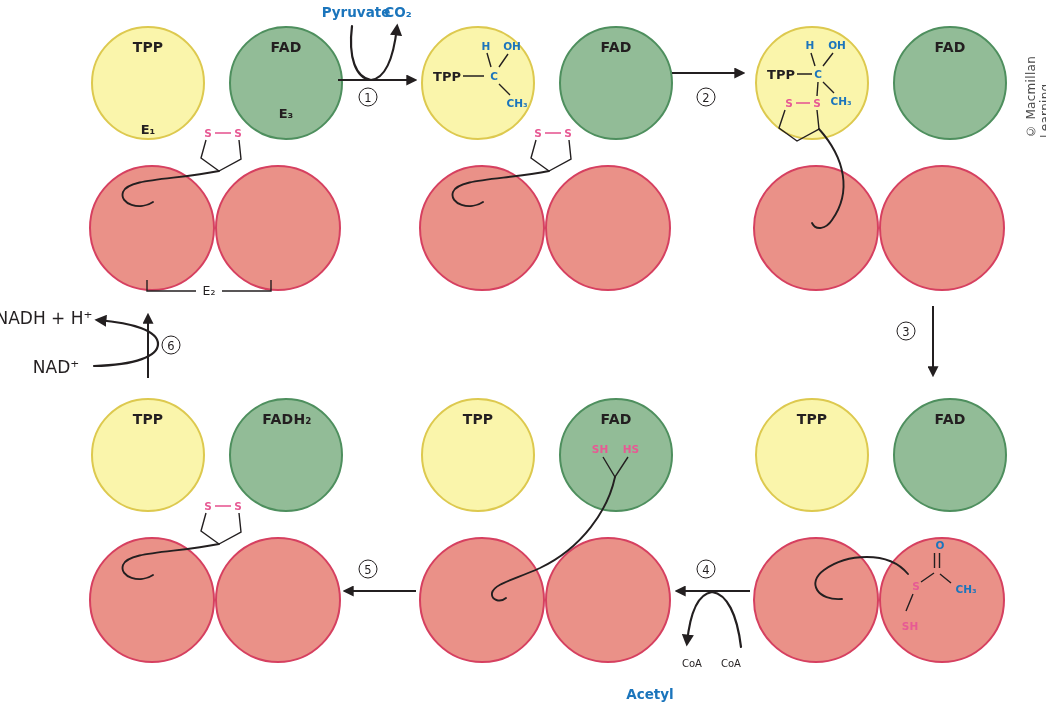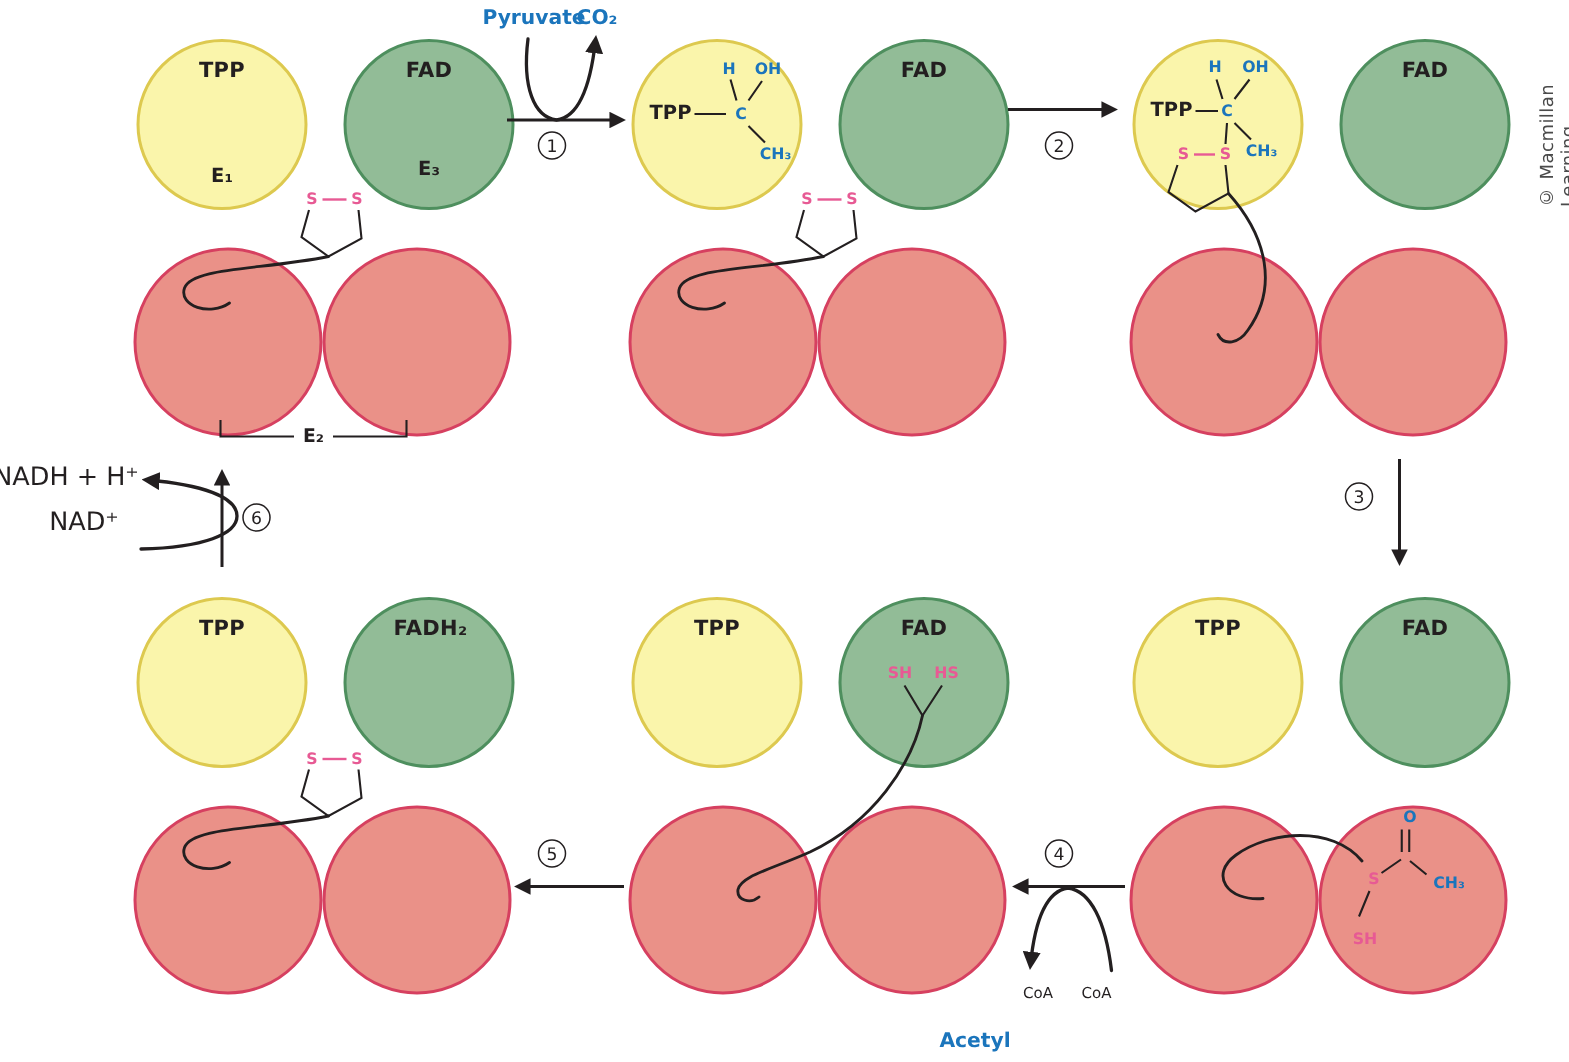--- a/index.html
+++ b/index.html
@@ -18,21 +18,21 @@
   .arm   { stroke-width:1.9; fill:none; stroke-linecap:round; }
   .arrow { stroke-width:2;   fill:none; }
   .curve { stroke-width:2.2; fill:none; stroke-linecap:round; }
   .pinkline { stroke:var(--pink); stroke-width:1.6; }
   .ahead { fill:var(--ink); }
 
   .lbl { position:absolute; transform:translate(-50%,-50%); white-space:nowrap; color:var(--ink); }
   .enz    { font-weight:bold; font-size:14px; letter-spacing:.2px; }
   .enz-sm { font-weight:bold; font-size:13px; }
   .esub   { font-weight:bold; font-size:13px; }
-  .e2lbl  { font-size:12.5px;font-weight:bold; }
+  .e2lbl  { font-size:12.5px; }
   .sub-blue  { font-weight:bold; font-size:13.5px; color:var(--blue); }
   .sub-black { font-weight:normal; font-size:10px; }
   .plain  { font-size:17px; }
   .chem   { font-weight:bold; font-size:10.5px; }
   .blue   { color:var(--blue); }
   .pink   { color:var(--pink); }
 
   .badge { position:absolute; width:19px; height:19px; border:1.3px solid var(--ink); border-radius:50%;
            background:#fff; transform:translate(-50%,-50%); display:flex; align-items:center;
            justify-content:center; font-size:11.5px; }
@@ -150,21 +150,21 @@
     </g>
     <g>
       <path d="M741,647 C737,614 727,594 712,592 C698,594 690,613 687,643" class="ink curve" marker-end="url(#ah)"></path>
     </g>
     <g>
       <path d="M94,366 C136,365 158,356 158,344 C158,331 134,323 98,320" class="ink curve" marker-end="url(#ah)"></path>
     </g>
   </svg>
 
   <div class="lbl enz" style="left:148px;top:47px">TPP</div>
-  <div class="lbl esub" style="left:148px;top:118px">E₁</div>
+  <div class="lbl esub" style="left:148px;top:129px">E₁</div>
   <div class="lbl enz" style="left:286px;top:47px">FAD</div>
   <div class="lbl esub" style="left:286px;top:113px">E₃</div>
   <div class="lbl e2lbl" style="left:209px;top:290px">E₂</div>
   <div class="lbl chem pink" style="left:208px;top:133px">S</div>
   <div class="lbl chem pink" style="left:238px;top:133px">S</div>
 
   <div class="lbl sub-blue" style="left:356px;top:12px">Pyruvate</div>
   <div class="lbl sub-blue" style="left:398px;top:12px">CO₂</div>
 
   <div class="lbl enz-sm" style="left:447px;top:76px">TPP</div>
@@ -179,21 +179,21 @@
   <div class="lbl enz-sm" style="left:781px;top:74px">TPP</div>
   <div class="lbl chem blue" style="left:818px;top:74px">C</div>
   <div class="lbl chem blue" style="left:810px;top:45px">H</div>
   <div class="lbl chem blue" style="left:837px;top:45px">OH</div>
   <div class="lbl chem blue" style="left:841px;top:101px">CH₃</div>
   <div class="lbl chem pink" style="left:789px;top:103px">S</div>
   <div class="lbl chem pink" style="left:817px;top:103px">S</div>
   <div class="lbl enz" style="left:950px;top:47px">FAD</div>
 
   <div class="lbl plain" style="left:44px;top:318px">NADH + H⁺</div>
-  <div class="lbl plain" style="left:56px;top:348px">NAD⁺</div>
+  <div class="lbl plain" style="left:56px;top:367px">NAD⁺</div>
 
   <div class="lbl enz" style="left:148px;top:419px">TPP</div>
   <div class="lbl enz" style="left:287px;top:419px">FADH₂</div>
   <div class="lbl chem pink" style="left:208px;top:506px">S</div>
   <div class="lbl chem pink" style="left:238px;top:506px">S</div>
 
   <div class="lbl enz" style="left:478px;top:419px">TPP</div>
   <div class="lbl enz" style="left:616px;top:419px">FAD</div>
   <div class="lbl chem pink" style="left:600px;top:449px">SH</div>
   <div class="lbl chem pink" style="left:631px;top:449px">HS</div>

